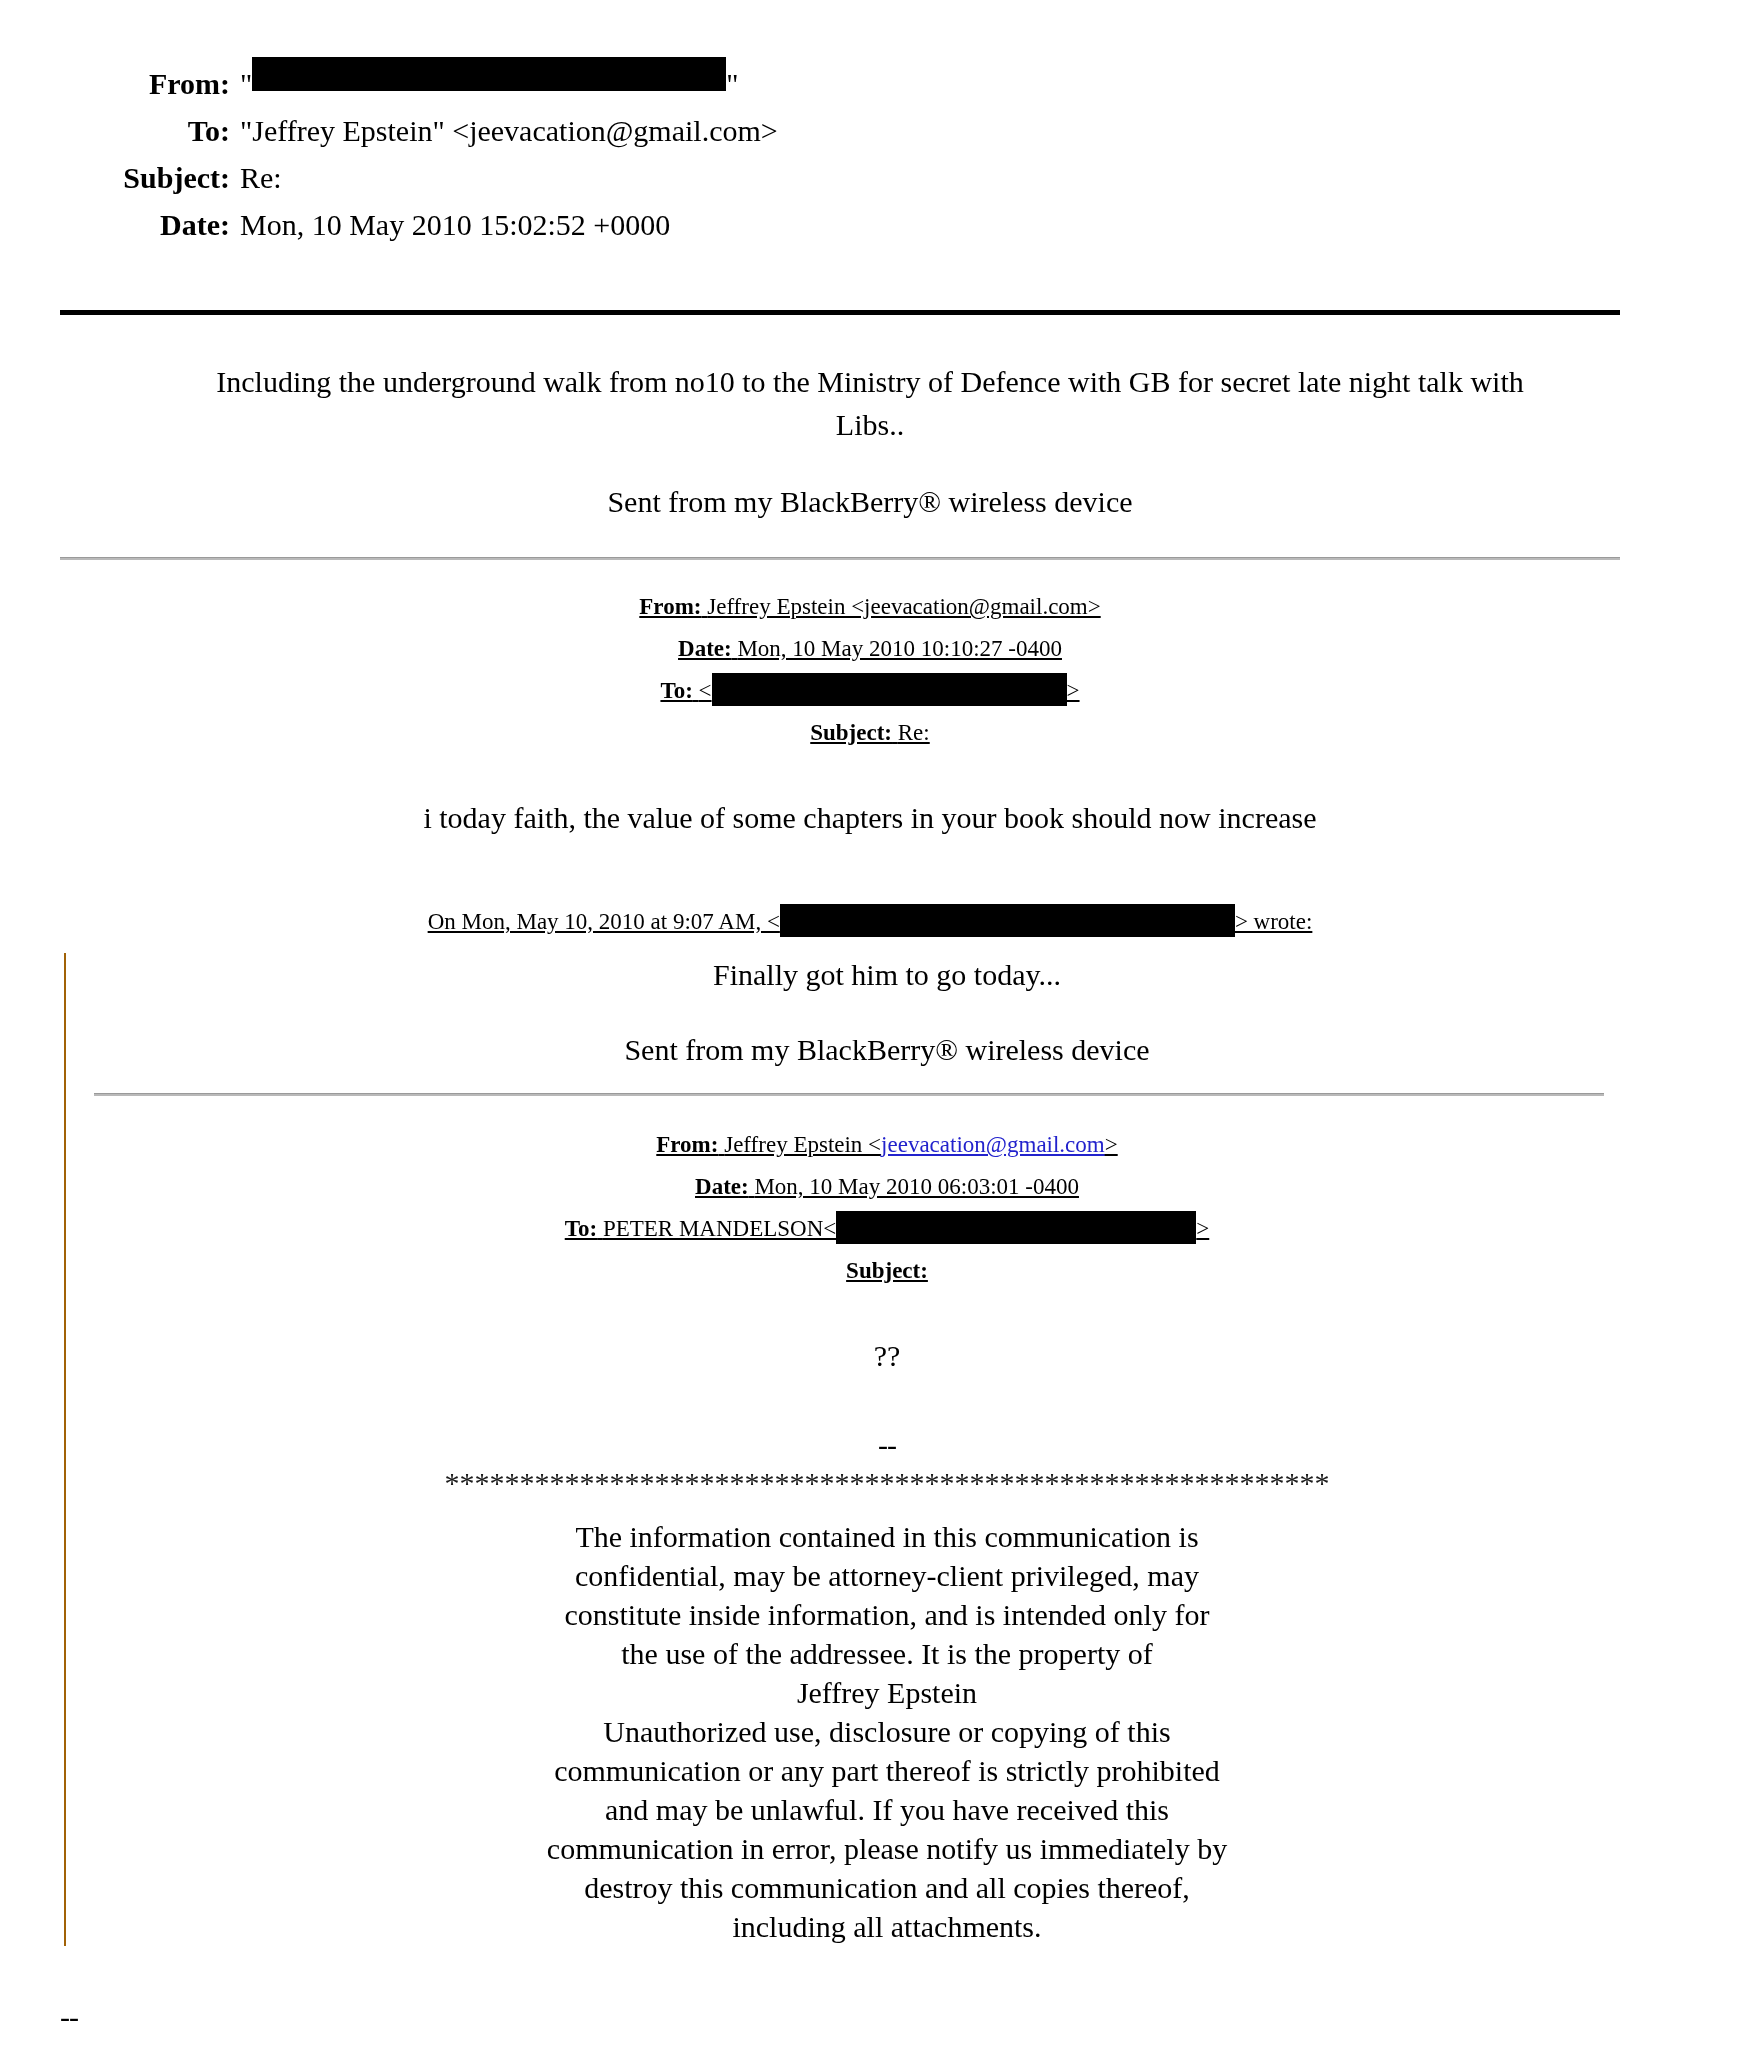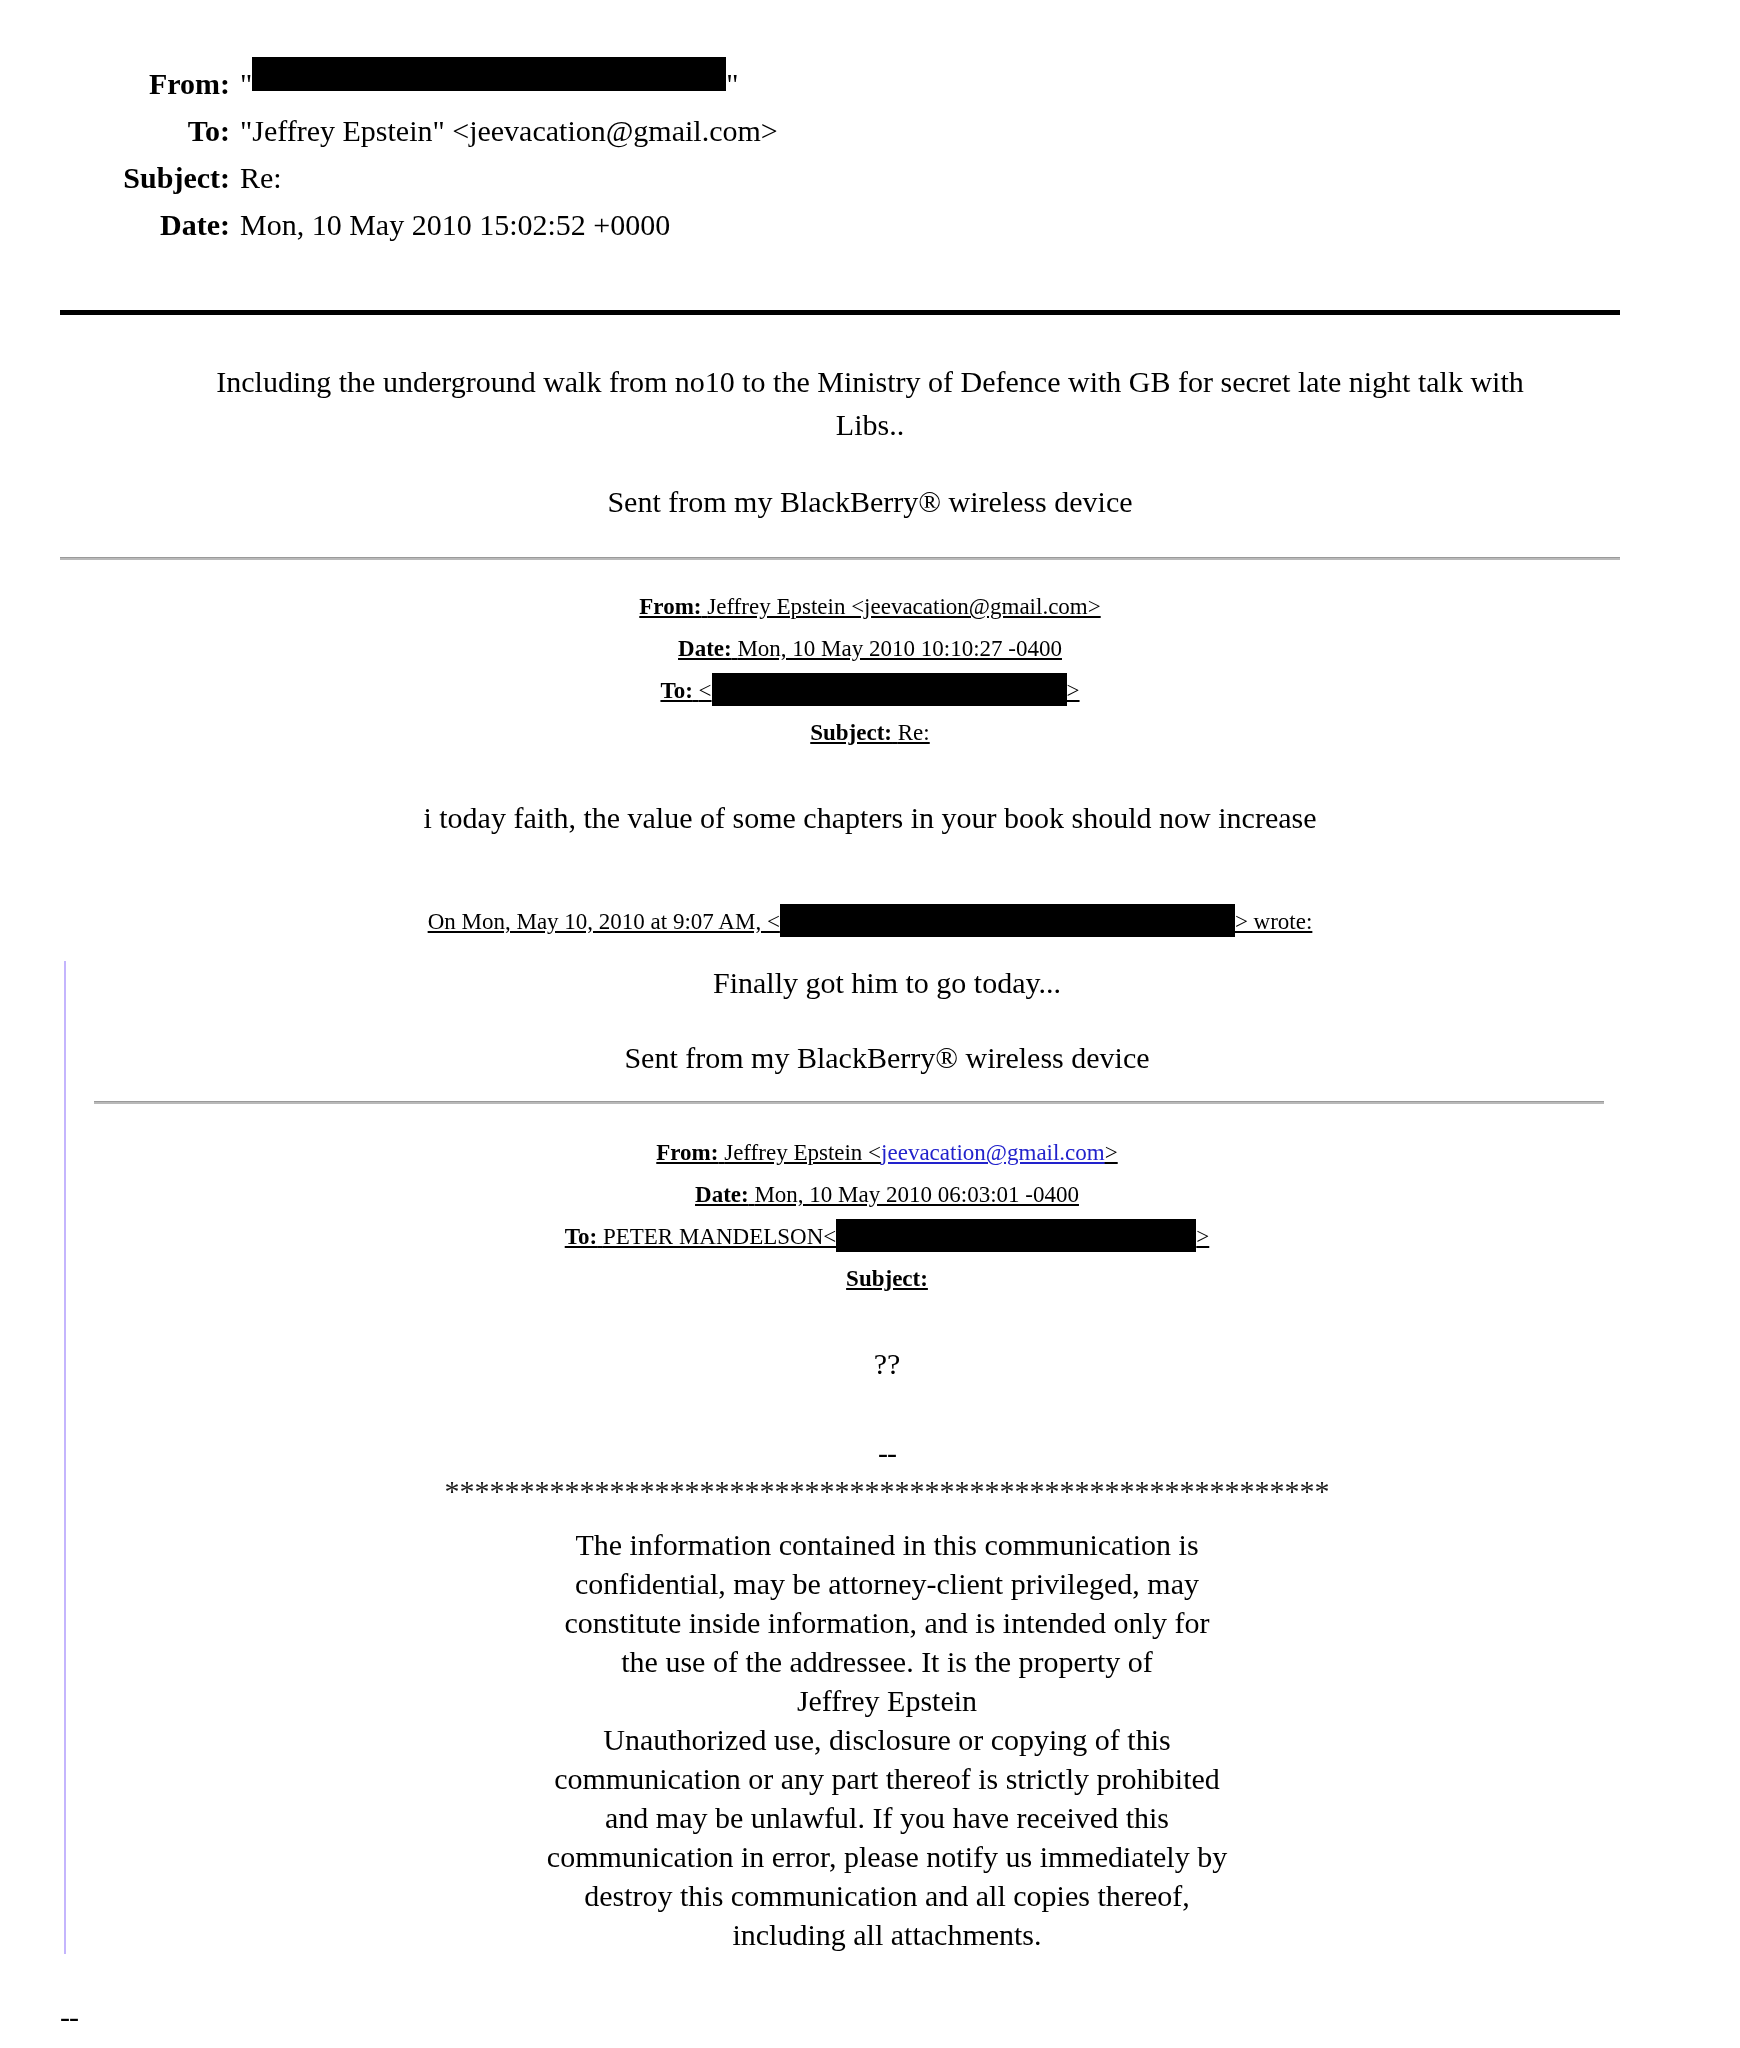--- a/index.html
+++ b/index.html
@@ -102,21 +102,21 @@
   .qhdr {
     font-size: 23px;
     line-height: 42px;
     white-space: nowrap;
     text-decoration: underline;
   }
   .qhdr b { font-weight: bold; }
 
   
   .quote {
-    border-left: 2px solid #c4b5fd;
+    border-left: 2px solid #a16207;
     margin: 0;
     padding-left: 28px;
     margin-left: 4px;
   }
 
   .mono-stars {
     font-family: "Liberation Serif", "DejaVu Serif", serif;
     font-size: 30px;
     letter-spacing: 0px;
     line-height: 36px;
@@ -222,21 +222,21 @@
         <span>Re:</span>
       </div>
     </div>
 
     <div class="spacer-md"></div>
 
     <p class="para">i today faith, the value of some chapters in your book should now increase</p>
 
     <div class="spacer-sm"></div>
 
-    <div class="qhdr" style="margin-bottom:18px;">
+    <div class="qhdr" style="margin-bottom:10px;">
       <span>On Mon, May 10, 2010 at 9:07 AM, &lt;</span><span class="redact" style="width:455px;height:33px;"></span><span>&gt; wrote:</span>
     </div>
 
     <blockquote class="quote">
 
       <p class="para" style="margin-bottom:32px;">Finally got him to go today...</p>
 
       <p class="para" style="margin-bottom:22px;">Sent from my BlackBerry® wireless device</p>
 
       <div class="sep-wrap" style="width:1510px;margin-bottom:28px;">

